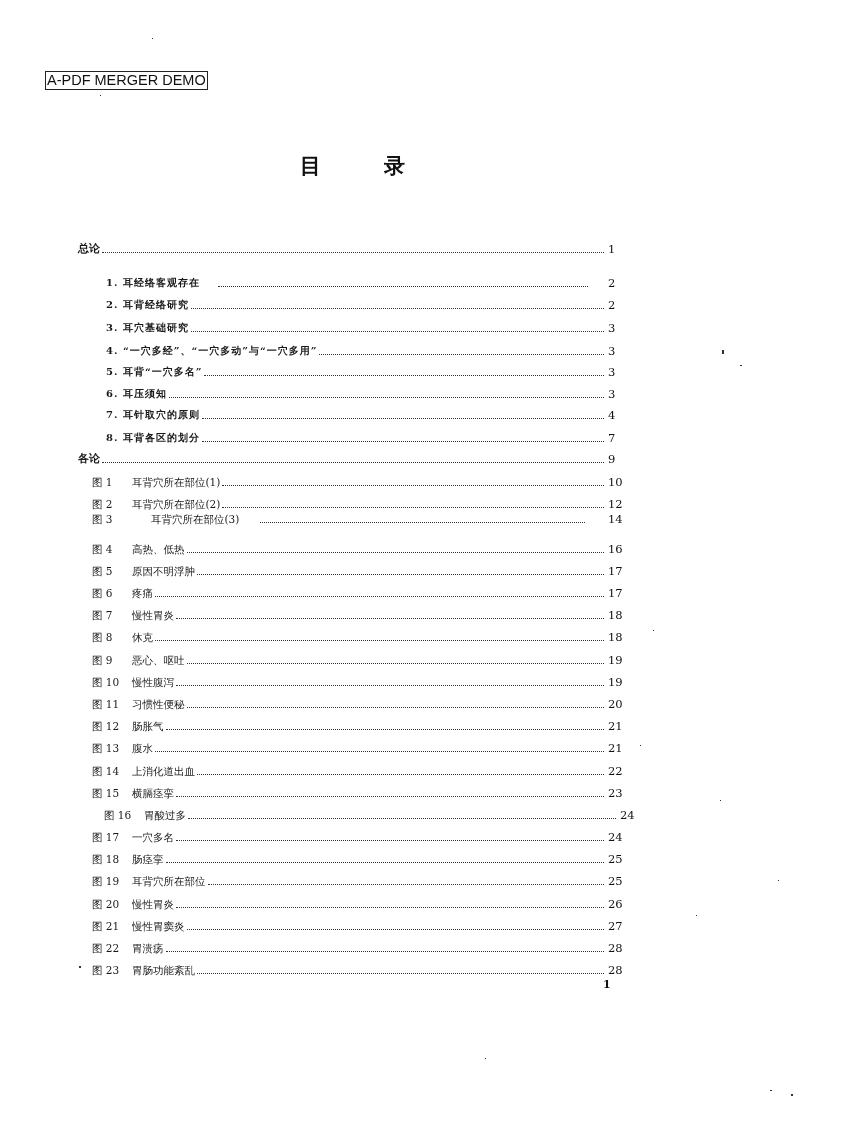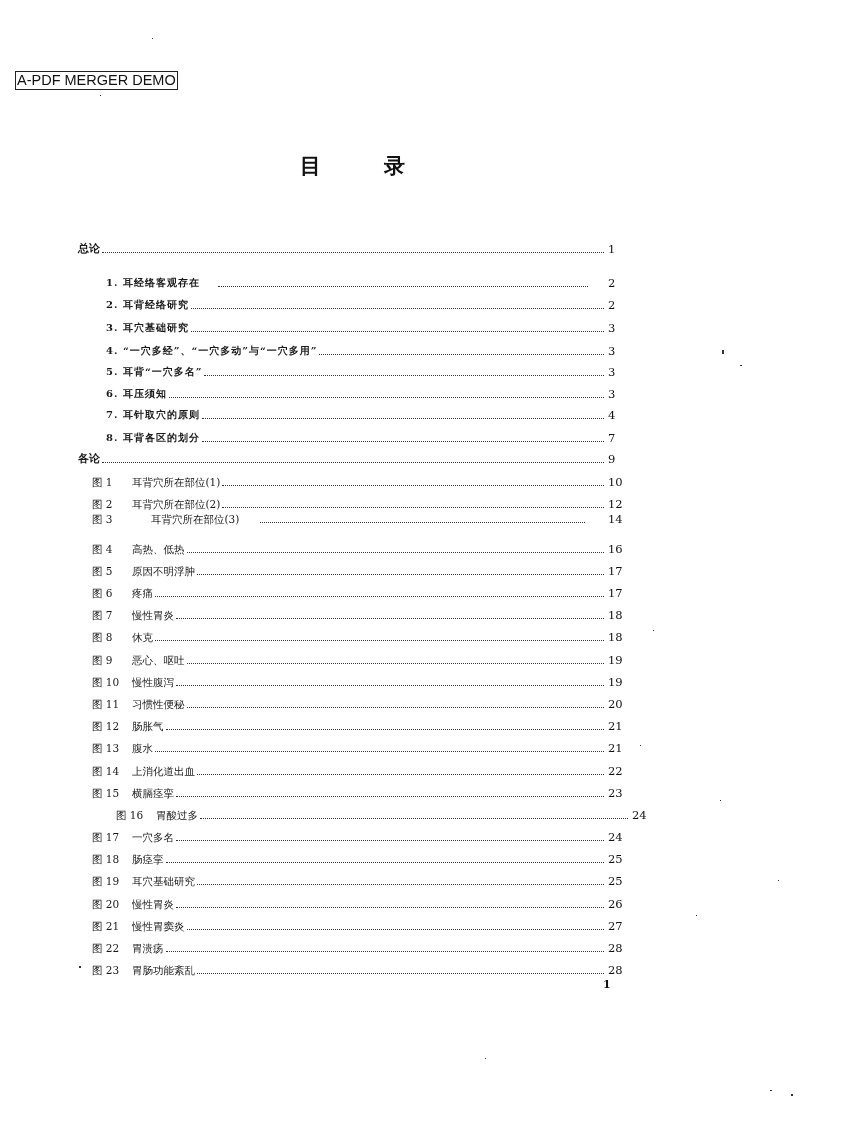--- a/index.html
+++ b/index.html
@@ -1,18 +1,18 @@
 <!DOCTYPE html>
 <html><head>
   <meta charset="utf-8">
   <style>
     html, body { margin: 0; padding: 0; background: #ffffff; }
     body { width: 866px; height: 1122px; position: relative; overflow: hidden;
            font-family: "DejaVu Serif", "Liberation Serif", serif; color: #111; }
-    .watermark { position: absolute; left: 15px; top: 71px; height: 17px; line-height: 17px;
+    .watermark { position: absolute; left: 45px; top: 71px; height: 17px; line-height: 17px;
                  border: 1px solid #222; padding: 0 1px;
                  font-family: "Liberation Sans", "DejaVu Sans", sans-serif; font-size: 14.5px; color: #111; }
     .title { position: absolute; top: 152px; left: 0; width: 866px; height: 30px; }
     .title span { position: absolute; font-family: "DejaVu Sans", sans-serif; font-weight: bold;
                   font-size: 21px; line-height: 28px; color: #111; }
     .toc { position: absolute; left: 0; top: 0; width: 866px; }
     .row { position: absolute; display: flex; align-items: flex-end; height: 16px; }
     .row .label { white-space: nowrap; font-size: 10.5px; line-height: 14px; flex: none; color: #1a1a1a; }
     .row .leader { flex: 1 1 auto; border-bottom: 1.5px dotted #333; margin: 0 4px 3px 2px; height: 0; }
     .row .page { flex: none; width: 18px; text-align: left; font-size: 11.5px; line-height: 14px;
@@ -171,41 +171,41 @@
     <span class="label">上消化道出血</span>
     <span class="leader"></span>
     <span class="page">22</span>
   </div>
   <div class="row fig" style="left:92px; width:534px; top:784px;">
     <span class="label num">图 15</span>
     <span class="label">横膈痉挛</span>
     <span class="leader"></span>
     <span class="page">23</span>
   </div>
-  <div class="row fig" style="left:92px; width:534px; top:806px;padding-left:24px;">
+  <div class="row fig" style="left:80px; width:534px; top:806px;padding-left:24px;">
     <span class="label num">图 16</span>
     <span class="label">胃酸过多</span>
     <span class="leader"></span>
     <span class="page">24</span>
   </div>
   <div class="row fig" style="left:92px; width:534px; top:828px;">
     <span class="label num">图 17</span>
     <span class="label">一穴多名</span>
     <span class="leader"></span>
     <span class="page">24</span>
   </div>
   <div class="row fig" style="left:92px; width:534px; top:850px;">
     <span class="label num">图 18</span>
     <span class="label">肠痉挛</span>
     <span class="leader"></span>
     <span class="page">25</span>
   </div>
   <div class="row fig" style="left:92px; width:534px; top:872px;">
     <span class="label num">图 19</span>
-    <span class="label">耳穴基础研究</span>
+    <span class="label">耳背穴所在部位</span>
     <span class="leader"></span>
     <span class="page">25</span>
   </div>
   <div class="row fig" style="left:92px; width:534px; top:895px;">
     <span class="label num">图 20</span>
     <span class="label">慢性胃炎</span>
     <span class="leader"></span>
     <span class="page">26</span>
   </div>
   <div class="row fig" style="left:92px; width:534px; top:917px;">

